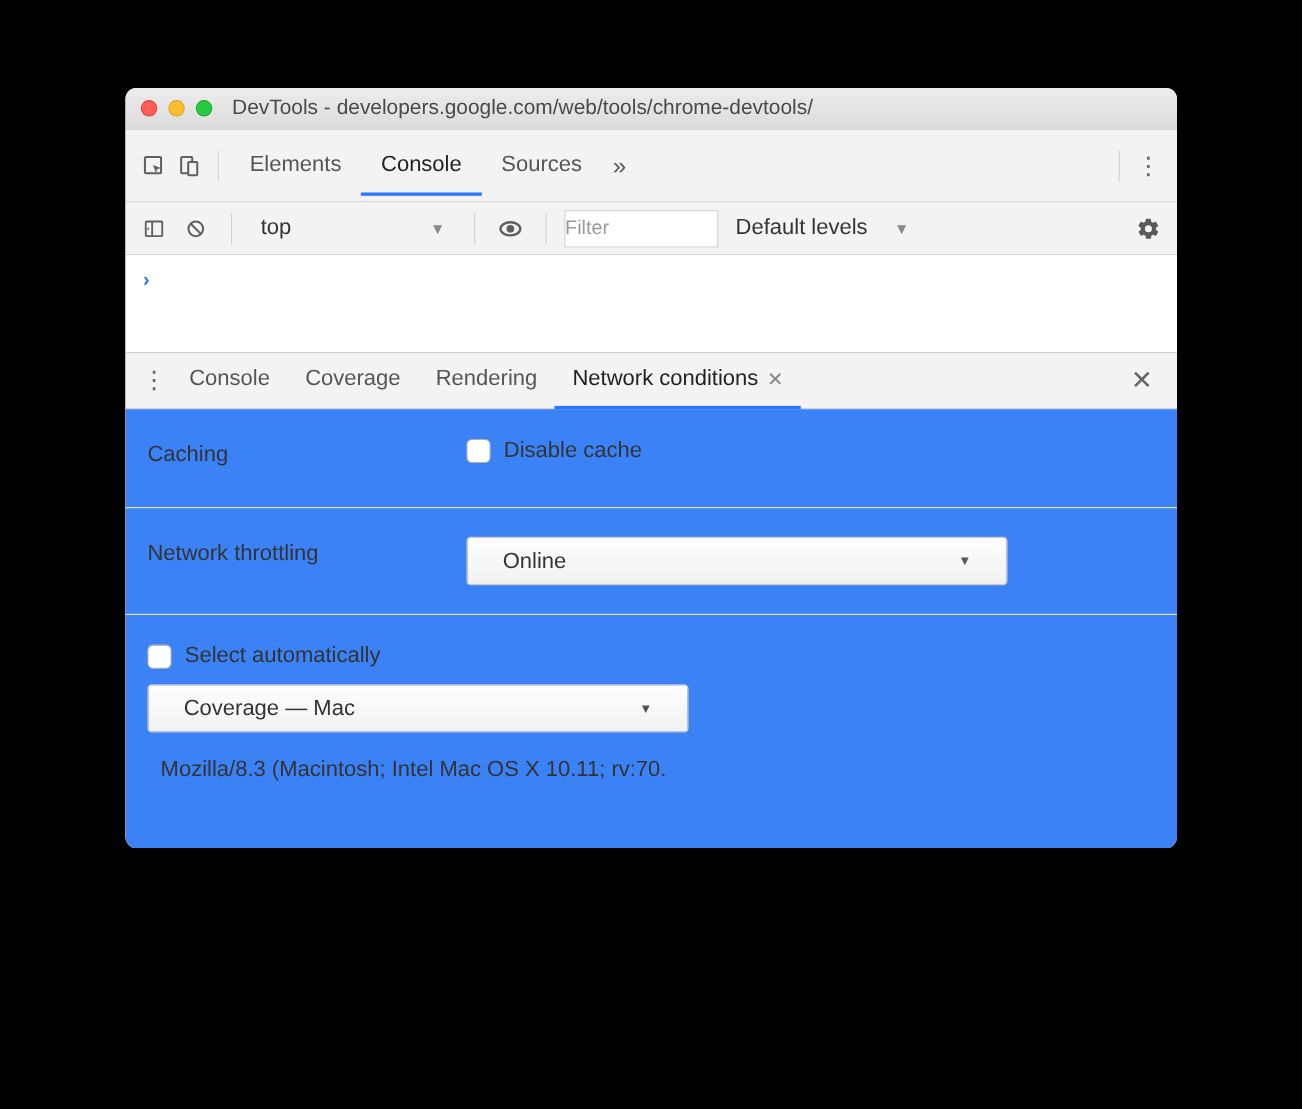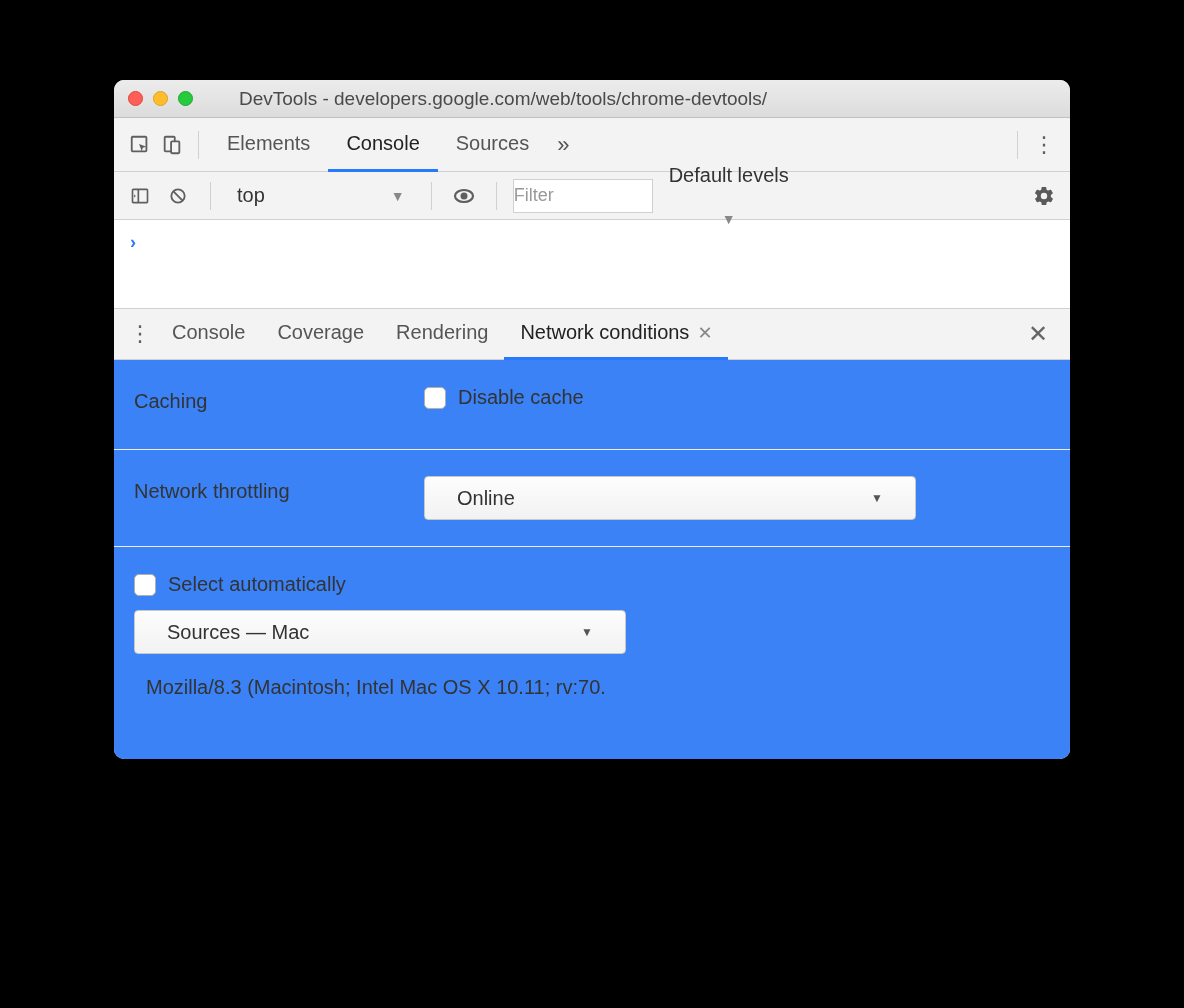--- a/index.html
+++ b/index.html
@@ -24,42 +24,41 @@
       box-shadow: 0 20px 60px rgba(0,0,0,0.5);
       overflow: hidden;
     }
     .titlebar {
       height: 38px;
       background: linear-gradient(#ececec, #dcdcdc);
       border-bottom: 1px solid #c0c0c0;
       display: flex;
       align-items: center;
       padding: 0 14px;
-      gap: 28px;
     }
     .traffic-lights {
       display: flex;
       gap: 10px;
       margin-right: 18px;
     }
     .light {
       width: 15px;
       height: 15px;
       border-radius: 50%;
     }
     .light.red { background: #ff5f56; border: 1px solid #e0443e; }
     .light.yellow { background: #ffbd2e; border: 1px solid #dea123; }
     .light.green { background: #27c93f; border: 1px solid #1aab29; }
     .title {
       font-size: 19px;
       color: #4a4a4a;
       font-weight: 400;
     }
     .tabs-row {
-      height: 54px;
+      height: 66px;
       background: #f3f3f3;
       border-bottom: 1px solid #d0d0d0;
       display: flex;
       align-items: center;
       padding: 12px 10px;
     }
     .icon-btn {
       width: 32px;
       height: 32px;
       display: flex;
@@ -131,21 +130,20 @@
       color: #999;
     }
     .levels-select {
       display: flex;
       align-items: center;
       gap: 24px;
       font-size: 20px;
       color: #333;
       padding: 0 10px;
       cursor: pointer;
-      flex-direction: column;
     }
     .levels-select .caret {
       font-size: 14px;
       color: #888;
     }
     .gear-icon {
       font-size: 22px;
       color: #5a5a5a;
     }
     .console-body {
@@ -398,21 +396,21 @@
       </div>
     </div>
 
     <div class="setting-row">
       <div class="setting-control">
         <div class="checkbox-row">
           <div class="checkbox"></div>
           <span class="checkbox-label">Select automatically</span>
         </div>
         <div class="dropdown">
-          <span>Sources — Mac</span>
+          <span>Coverage — Mac</span>
           <span class="caret">▼</span>
         </div>
         <div class="ua-string">Mozilla/8.3 (Macintosh; Intel Mac OS X 10.11; rv:70.</div>
       </div>
     </div>
 
   </div>
 
 </div>
 

